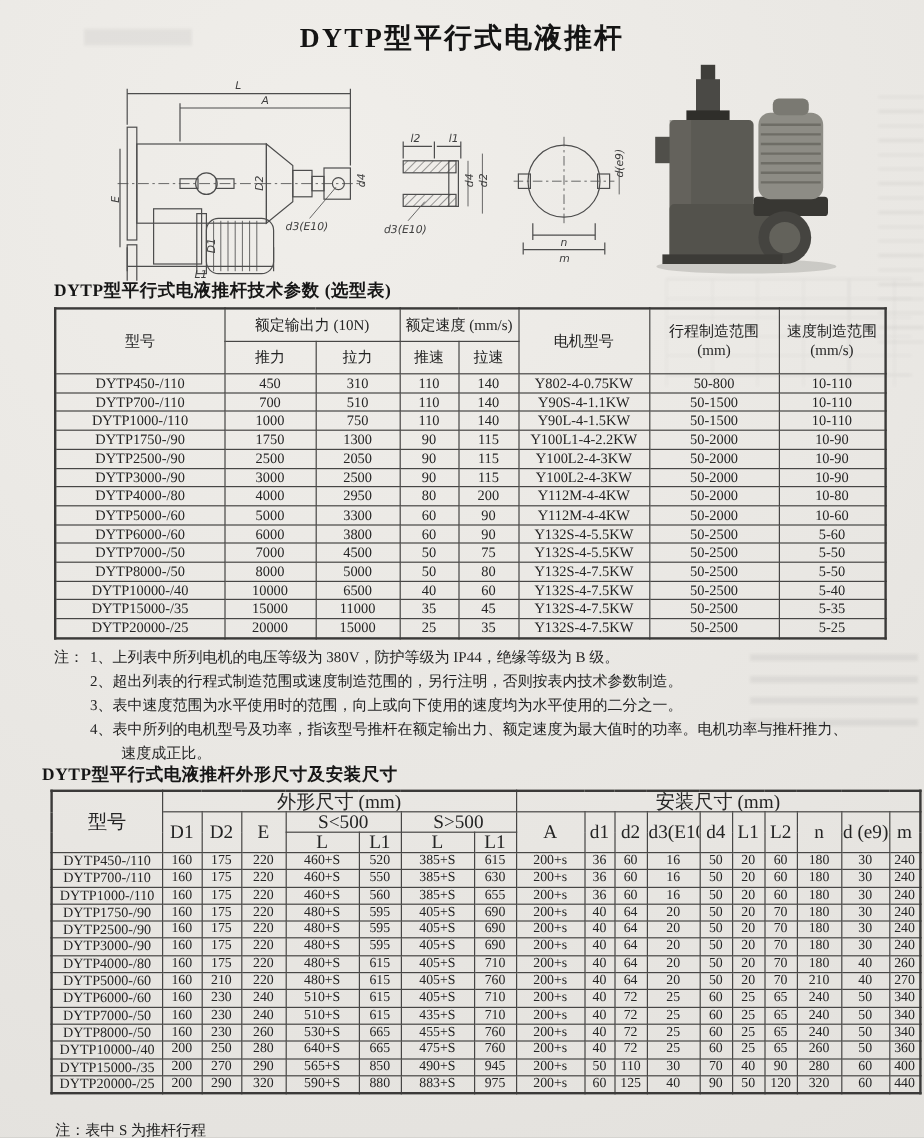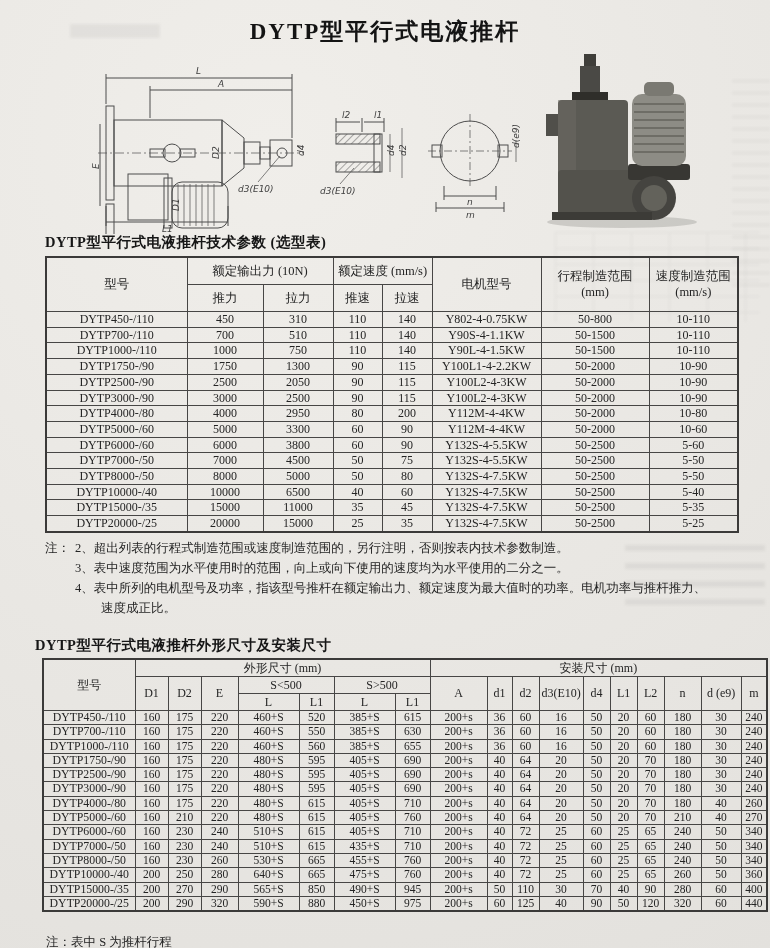--- a/index.html
+++ b/index.html
@@ -13,21 +13,21 @@
   .sec-title{position:absolute;font-size:14.5px;font-weight:bold;color:#161616;letter-spacing:.5px;}
   #sec1-title{left:45px;top:233px;}
   #sec2-title{left:35px;top:636px;}
   table{position:absolute;border-collapse:collapse;table-layout:fixed;background:transparent;}
   th,td{border:1px solid #474645;text-align:center;padding:0 1px;overflow:hidden;
         white-space:nowrap;font-weight:normal;color:#242424;}
   #t1{left:45px;top:256px;width:692px;font-size:12px;border:2px solid #3b3a39;}
   #t1 thead th{height:26px;font-size:12.5px;}
   #t1 tbody td{height:14.7px;line-height:14.7px;}
   #t2{left:42px;top:658px;width:724px;font-size:11.5px;border:2px solid #3b3a39;}
-  #t2 thead th{height:16px;font-size:12px;line-height:15px;}
+  #t2 thead th{height:16px;font-size:16px;line-height:15px;}
   #t2 tbody td{height:13.3px;line-height:13.3px;}
   #t2 tbody td.model{font-size:11.8px;}
   .hdr-2line div{line-height:1.25;}
   .notes{position:absolute;left:45px;top:538px;width:672px;display:flex;
          font-size:12.5px;line-height:1.6;color:#242424;}
   .notes-prefix{flex:0 0 30px;}
   .notes-body{flex:1;}
   .note{padding-left:26px;text-indent:-26px;}
   .bottom-note{position:absolute;left:46px;top:934px;font-size:12.5px;color:#242424;}
   
@@ -347,20 +347,21 @@
           <td>Y132S-4-7.5KW</td>
           <td>50-2500</td>
           <td>5-25</td>
         </tr>
       </tbody>
   </table>
 
   <div class="notes">
     <span class="notes-prefix">注：</span>
     <div class="notes-body">
+      <div class="note">1、上列表中所列电机的电压等级为 380V，防护等级为 IP44，绝缘等级为 B 级。</div>
       <div class="note">2、超出列表的行程式制造范围或速度制造范围的，另行注明，否则按表内技术参数制造。</div>
       <div class="note">3、表中速度范围为水平使用时的范围，向上或向下使用的速度均为水平使用的二分之一。</div>
       <div class="note">4、表中所列的电机型号及功率，指该型号推杆在额定输出力、额定速度为最大值时的功率。电机功率与推杆推力、速度成正比。</div>
     </div>
   </div>
 
   <div class="bleed" id="bleed1"></div>
   <div class="bleed" id="bleed2"></div>
 
   <div class="sec-title" id="sec2-title">DYTP型平行式电液推杆外形尺寸及安装尺寸</div>
@@ -677,21 +678,21 @@
           <td>60</td>
           <td>400</td>
         </tr>
         <tr>
           <td class="model">DYTP20000-/25</td>
           <td>200</td>
           <td>290</td>
           <td>320</td>
           <td>590+S</td>
           <td>880</td>
-          <td>450+S</td>
+          <td>883+S</td>
           <td>975</td>
           <td>200+s</td>
           <td>60</td>
           <td>125</td>
           <td>40</td>
           <td>90</td>
           <td>50</td>
           <td>120</td>
           <td>320</td>
           <td>60</td>

